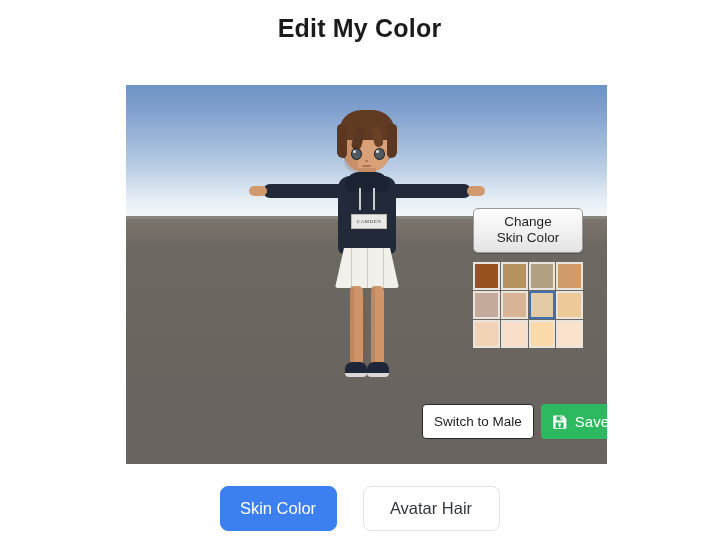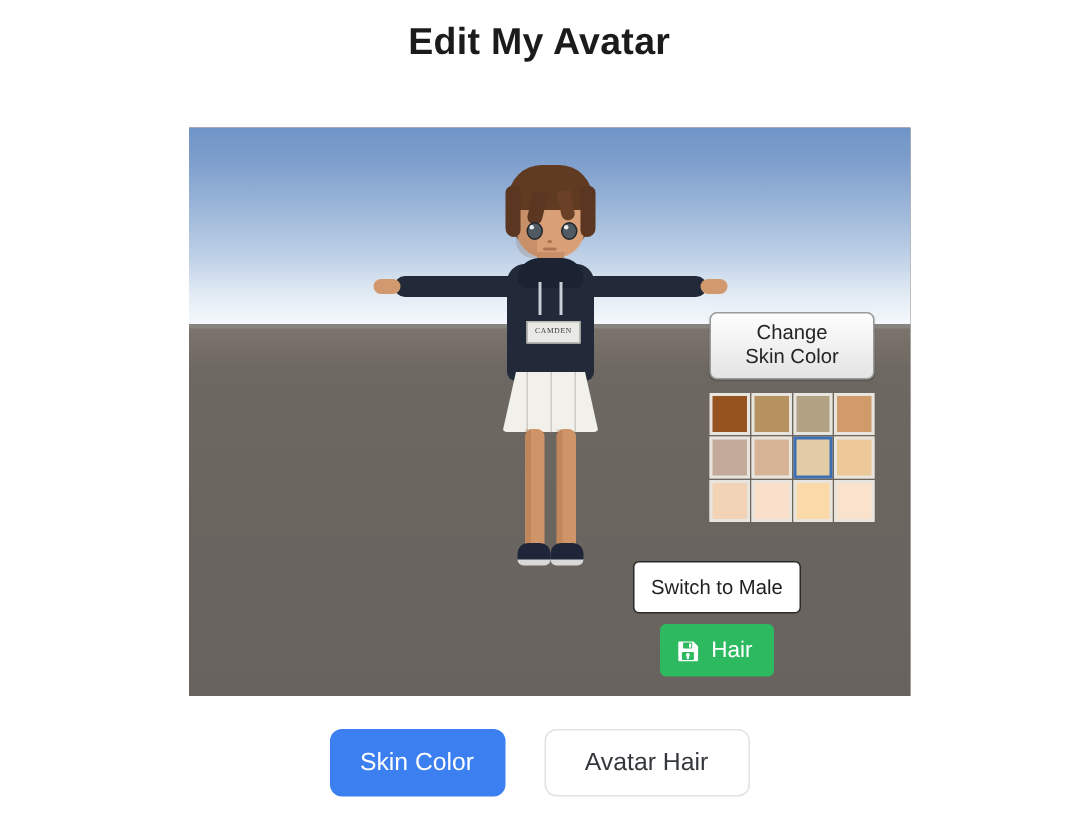--- a/index.html
+++ b/index.html
@@ -256,25 +256,24 @@
     box-sizing: border-box;
     cursor: pointer;
   }
   .swatch.selected {
     border: 2px solid #3d6fb4;
   }
 
   .canvas-actions {
     position: absolute;
     left: 296px;
-    top: 289px;
+    top: 319px;
     display: flex;
     align-items: center;
     gap: 7px;
-    flex-direction: column;
   }
   .switch-btn {
     padding: 9px 11px;
     font-size: 13.5px;
     color: #1f1f1f;
     background: #ffffff;
     border: 1px solid #2a2a2a;
     border-radius: 4px;
     cursor: pointer;
     white-space: nowrap;
@@ -325,21 +324,21 @@
   .tab-btn.ghost {
     background: #ffffff;
     color: #34383d;
     border: 1px solid #dfe2e6;
     width: 137px;
   }
 </style>
 </head>
 <body>
 
-<div class="page-title">Edit My Avatar</div>
+<div class="page-title">Edit My Color</div>
 
 <div class="viewport">
   <div class="sky"></div>
   <div class="ground"></div>
 
   <div class="avatar">
     <div class="av hair-back"></div>
     <div class="av head"></div>
     <div class="av head-shade"></div>
     <div class="av hair-front"></div>
@@ -411,21 +410,21 @@
       <span>
         <svg class="save-icon" viewBox="0 0 16 16" aria-hidden="true">
           <path fill="#ffffff" d="M2 1.6h9.2L14.4 4.8V14a0.8 0.8 0 0 1-0.8 0.8H2A0.8 0.8 0 0 1 1.2 14V2.4A0.8 0.8 0 0 1 2 1.6z"></path>
           <rect x="4.4" y="2.4" width="6" height="4" rx="0.5" fill="#2cb95f"></rect>
           <rect x="8.4" y="3" width="1.4" height="2.8" rx="0.3" fill="#ffffff"></rect>
           <rect x="3.6" y="8.6" width="8" height="5.4" rx="0.6" fill="#2cb95f"></rect>
           <circle cx="7.6" cy="10.6" r="1.3" fill="#ffffff"></circle>
           <rect x="6.9" y="11" width="1.4" height="2.4" fill="#ffffff"></rect>
         </svg>
       </span>
-      <span>Hair</span>
+      <span>Save</span>
     </div>
   </div>
 </div>
 
 <div class="bottom-bar">
     <div class="tab-btn primary">Skin Color</div>
     <div class="tab-btn ghost">Avatar Hair</div>
   </div>
 
 </body></html>

